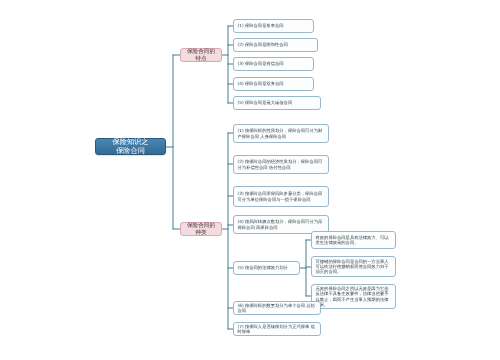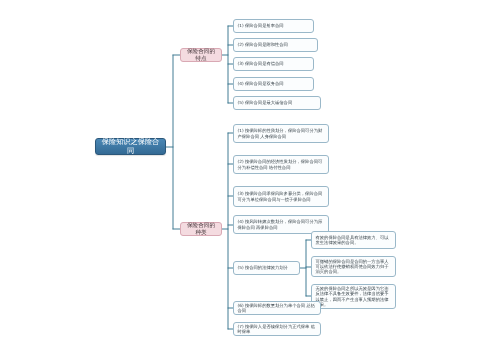--- a/index.html
+++ b/index.html
@@ -35,21 +35,21 @@
     border-radius: 3px;
     line-height: 1.22;
     letter-spacing: 0px;
   }
   
   .n-root {
     background: linear-gradient(180deg, #4a87b5 0%, #336a94 100%);
     border: 1px solid #2b577a;
     color: #ffffff;
     font-size: 7.2px;
-    padding: 3px 5px;
+    padding: 3px 16px;
     justify-content: center;
     text-align: center;
     box-shadow: 0 1px 1px rgba(0,0,0,0.12);
   }
   
   .n-l2 {
     background: #f4dbe0;
     border: 1px solid #d9a9b4;
     color: #3a2d31;
     font-size: 5.6px;

